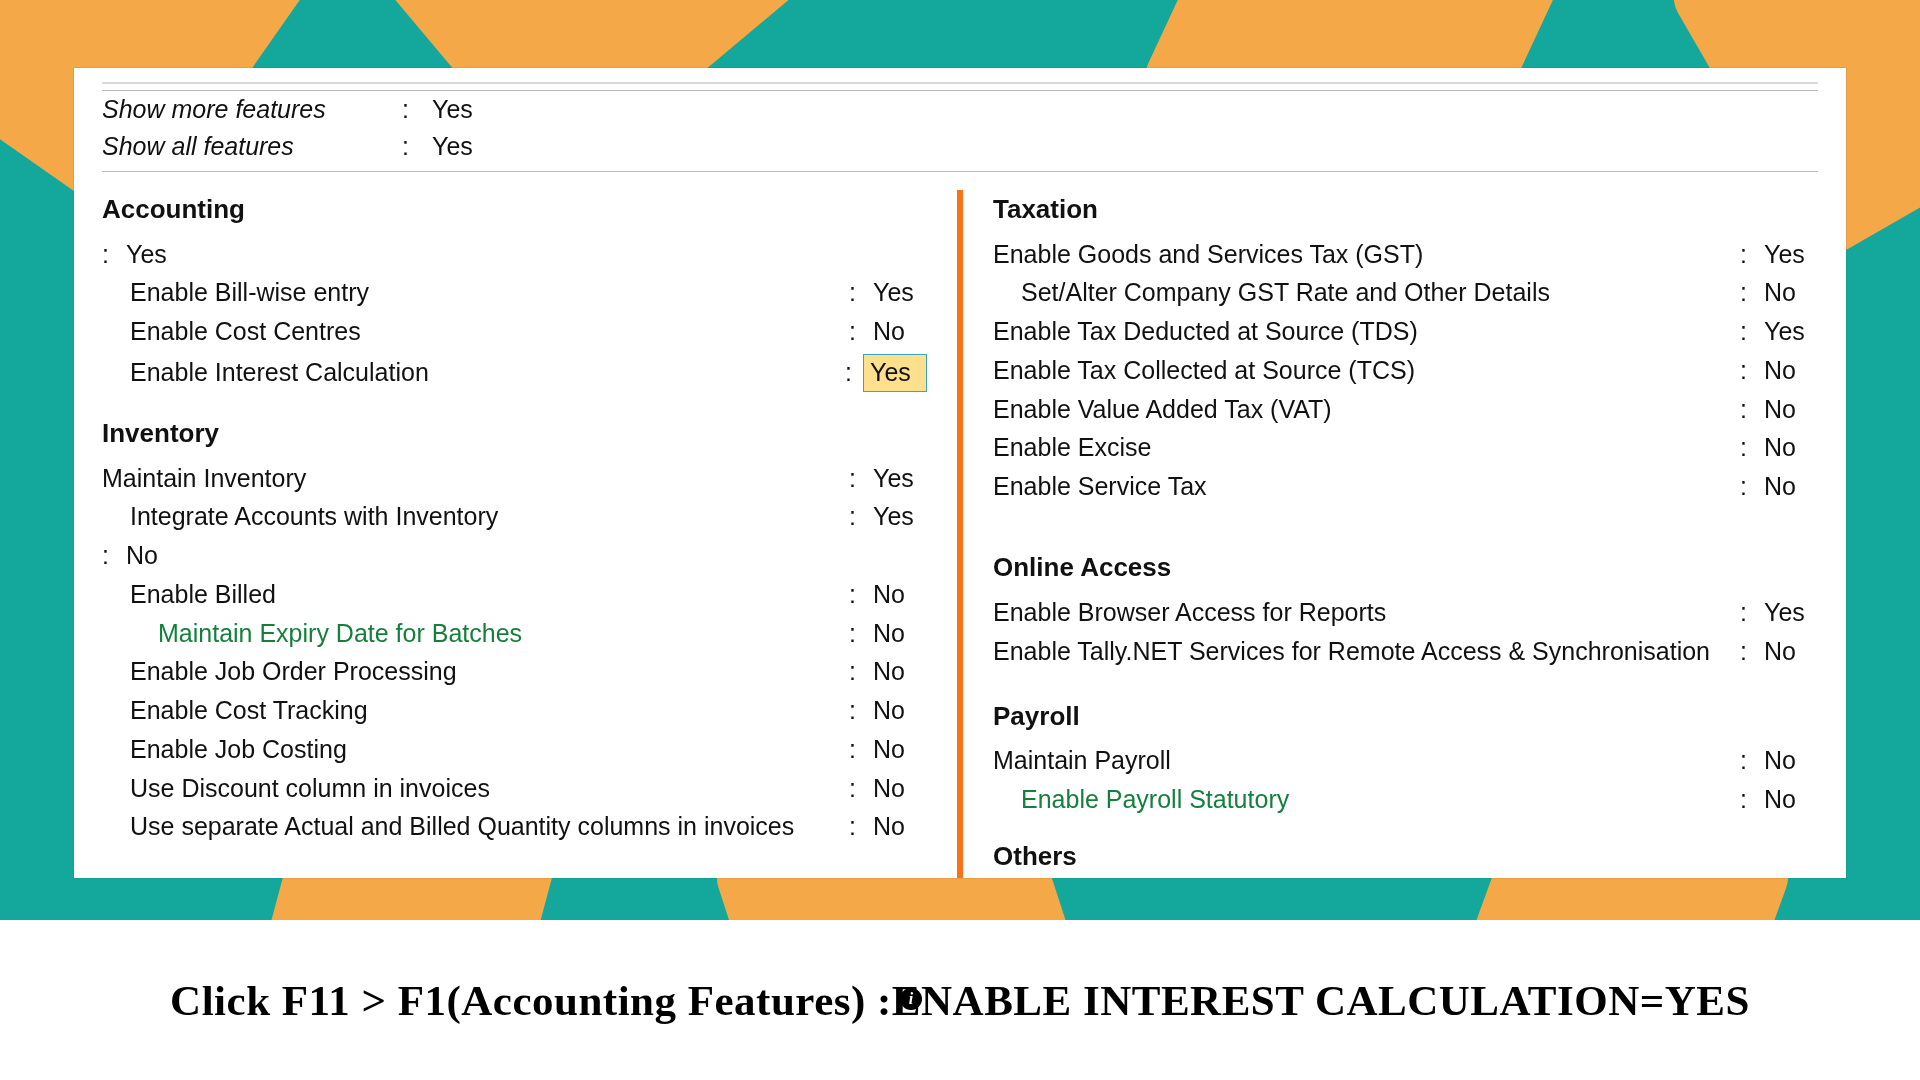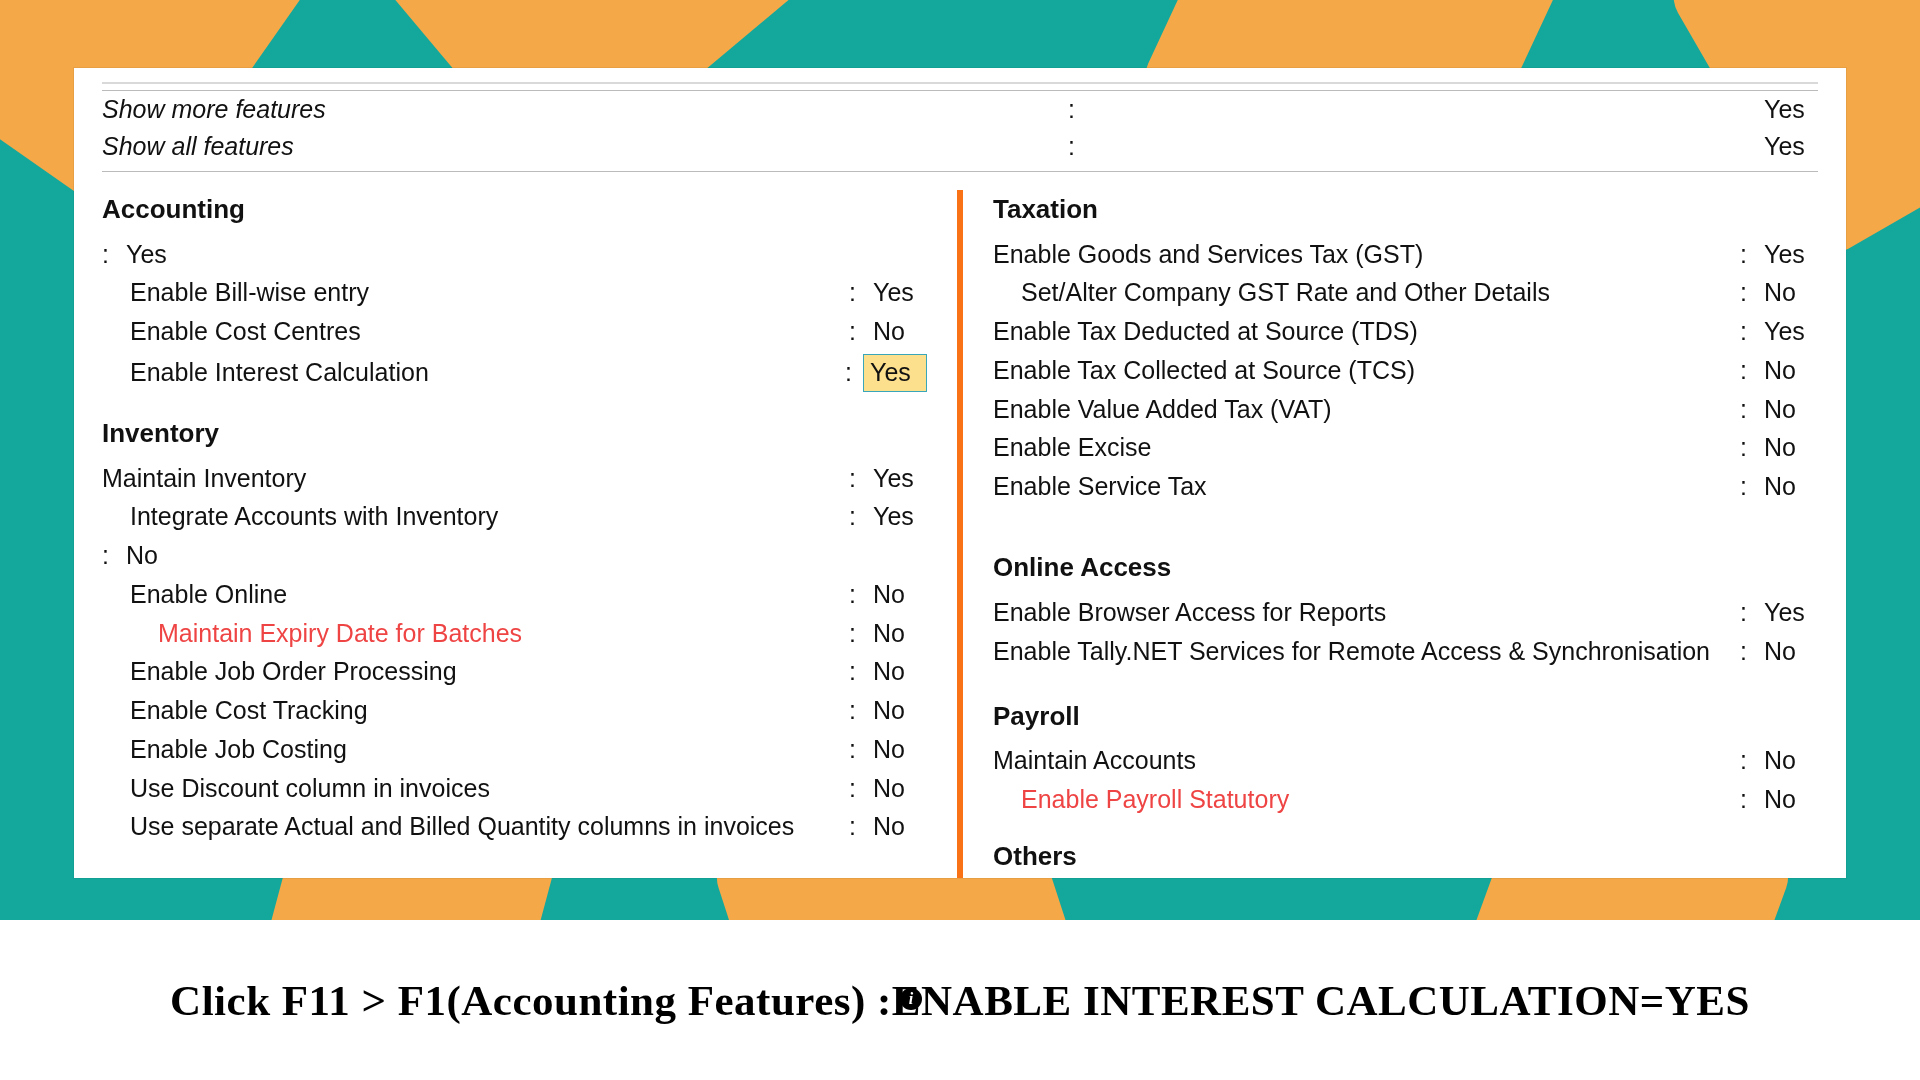--- a/index.html
+++ b/index.html
@@ -38,21 +38,21 @@
     height: 810px;
     background: #fff;
     box-shadow: 0 0 0 1px rgba(0,0,0,0.05);
     padding: 0 28px;
     font-size: 25px;
     color: #111;
     overflow: hidden;
   }
   .top-rule-outer { border-top: 2px solid #d9d9d9; margin-top: 14px; }
   .top-rule-inner { border-top: 1px solid #bbb; margin-top: 6px; }
-  .hdr-row { display:flex; padding: 4px 0; justify-content: space-between; }
+  .hdr-row { display:flex; padding: 4px 0; }
   .hdr-label { width: 300px; font-style: italic; }
   .hdr-colon { width: 30px; }
   .divider { border-top: 1px solid #bbb; margin: 6px 0 18px; }
   .cols { display:flex; }
   .col {
     flex: 1;
     min-width: 0;
   }
   .col.left { padding-right: 30px; border-right: 6px solid #f97316; }
   .col.right { padding-left: 30px; }
@@ -62,21 +62,21 @@
     font-size: 26px;
   }
   .row {
     display:flex;
     align-items: baseline;
     padding: 2.5px 0;
     line-height: 1.35;
   }
   .row.sub .label { padding-left: 28px; }
   .row.sub2 .label { padding-left: 56px; }
-  .row.dim .label { color:#ef4444; }
+  .row.dim .label { color:#15803d; }
   .label { flex: 1; }
   .colon { width: 24px; text-align: left; }
   .val { width: 54px; text-align: left; }
   .val.sel {
     background: #FCE08E;
     border: 1px solid #3AA6B9;
     padding: 1px 6px;
     margin-left: -6px;
     width: 64px;
   }
@@ -181,21 +181,21 @@
       <div class="row sub">
         <span class="label">Integrate Accounts with Inventory</span>
         <span class="colon">:</span>
         <span class="val">Yes</span>
       </div>
       <div class="row sub">
         <span class="colon">:</span>
         <span class="val">No</span>
       </div>
       <div class="row sub">
-        <span class="label">Enable Online</span>
+        <span class="label">Enable Billed</span>
         <span class="colon">:</span>
         <span class="val">No</span>
       </div>
       <div class="row sub2 dim">
         <span class="label">Maintain Expiry Date for Batches</span>
         <span class="colon">:</span>
         <span class="val">No</span>
       </div>
       <div class="row sub">
         <span class="label">Enable Job Order Processing</span>
@@ -274,21 +274,21 @@
       </div>
       <div class="row">
         <span class="label">Enable Tally.NET Services for Remote Access &amp; Synchronisation</span>
         <span class="colon">:</span>
         <span class="val">No</span>
       </div>
 
       <div class="sect-title" style="margin-top:30px;">Payroll</div>
 
       <div class="row">
-        <span class="label">Maintain Accounts</span>
+        <span class="label">Maintain Payroll</span>
         <span class="colon">:</span>
         <span class="val">No</span>
       </div>
       <div class="row sub dim">
         <span class="label">Enable Payroll Statutory</span>
         <span class="colon">:</span>
         <span class="val">No</span>
       </div>
 
       <div class="sect-title" style="margin-top:22px;">Others</div>

